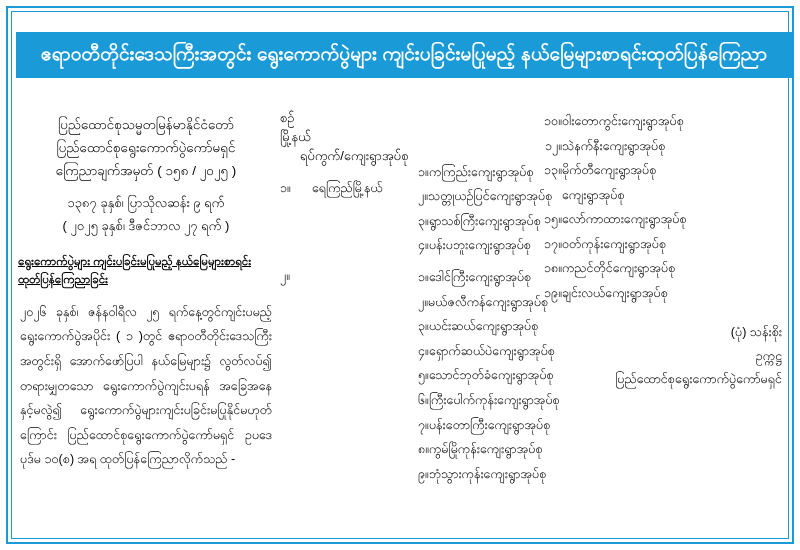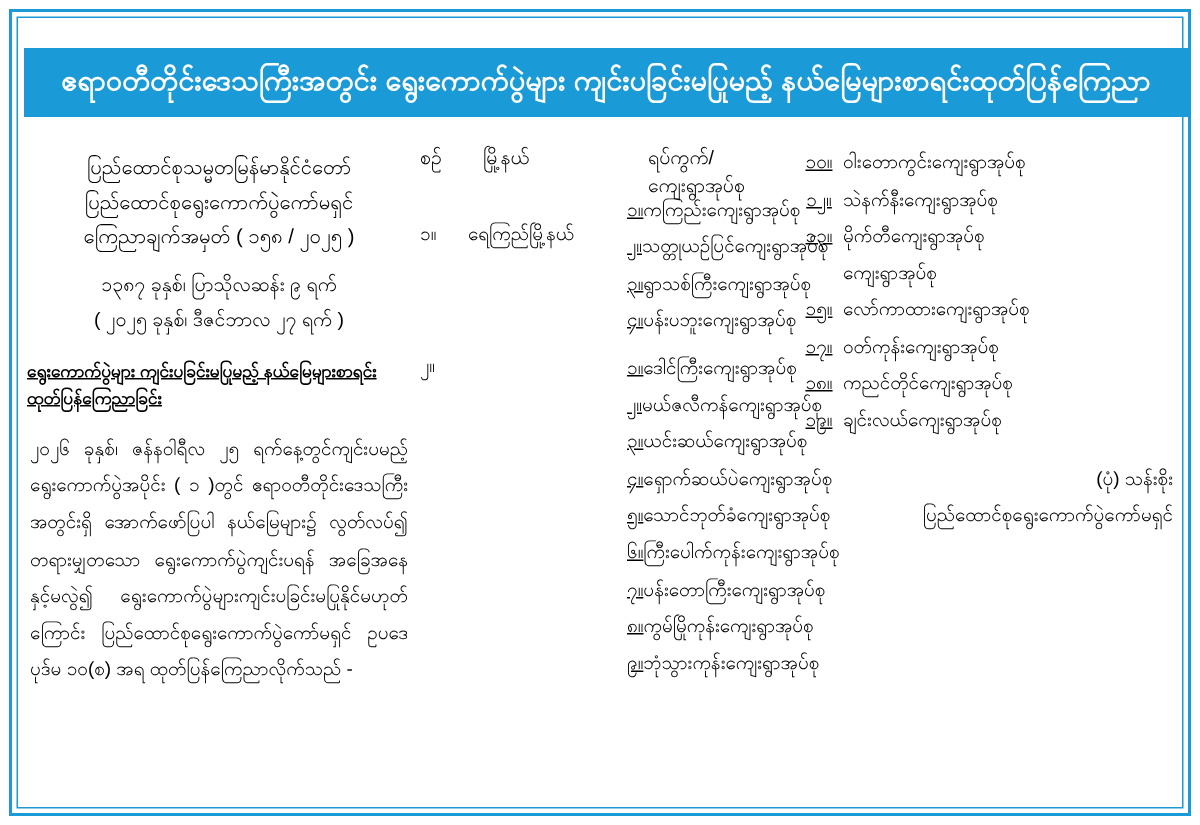--- a/index.html
+++ b/index.html
@@ -56,21 +56,21 @@
     font-size: 19px;
     font-weight: bold;
     letter-spacing: 0.2px;
     box-sizing: border-box;
     padding: 0 8px;
   }
 
   .content {
     position: absolute;
     left: 18px;
-    top: 96px;
+    top: 109px;
     width: 764px;
     height: 438px;
     display: flex;
     box-sizing: border-box;
   }
 
   .col-left {
     width: 262px;
     padding-right: 6px;
     box-sizing: border-box;
@@ -118,24 +118,25 @@
     text-align: justify;
     text-justify: inter-word;
     padding: 0 2px;
   }
 
   .list-header {
     display: flex;
     font-size: 13px;
     font-weight: normal;
     padding-bottom: 10px;
+    flex-direction: column;
   }
   .lh-no { width: 42px; }
   .lh-town { width: 110px; }
-  .lh-ward { flex: 1; }
+  .lh-ward { flex: 1; margin-left: 20px; }
 
   .region-block {
     display: flex;
     margin-bottom: 2px;
   }
   .region-no {
     width: 32px;
     font-size: 12.6px;
     line-height: 1.95;
     white-space: nowrap;
@@ -150,22 +151,21 @@
     flex: 1;
   }
   .ward-row {
     display: flex;
     font-size: 12.6px;
     line-height: 1.95;
     white-space: nowrap;
   }
   .ward-no {
     width: 26px;
-    text-align: center;
-    text-decoration: underline;
+    text-align: right;
   }
   .ward-name {
     flex: 1;
   }
 
   .right-list .ward-row {
     font-size: 12.6px;
     line-height: 1.95;
   }
   .right-list .ward-no { width: 32px; }
@@ -318,19 +318,20 @@
         <div class="ward-no">၁၈။</div>
         <div class="ward-name">ကညင်တိုင်ကျေးရွာအုပ်စု</div>
       </div>
       <div class="ward-row">
         <div class="ward-no">၁၉။</div>
         <div class="ward-name">ချင်းလယ်ကျေးရွာအုပ်စု</div>
       </div>
 
       <div class="sign-block">
         <span class="sign-line">(ပုံ) သန်းစိုး</span>
+        <span class="sign-line">ဥက္ကဋ္ဌ</span>
         <span class="sign-line">ပြည်ထောင်စုရွေးကောက်ပွဲကော်မရှင်</span>
       </div>
 
     </div>
 
   </div>
 </div>
 
 </body></html>

